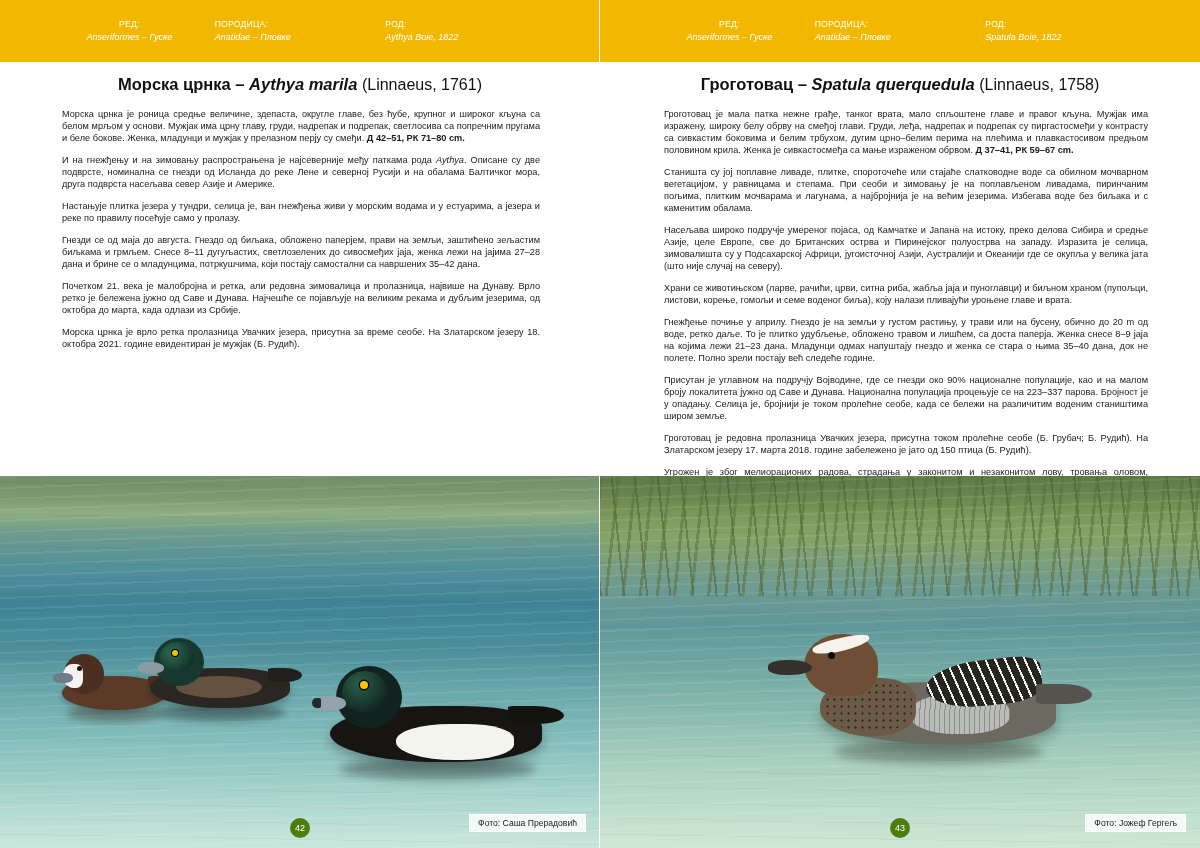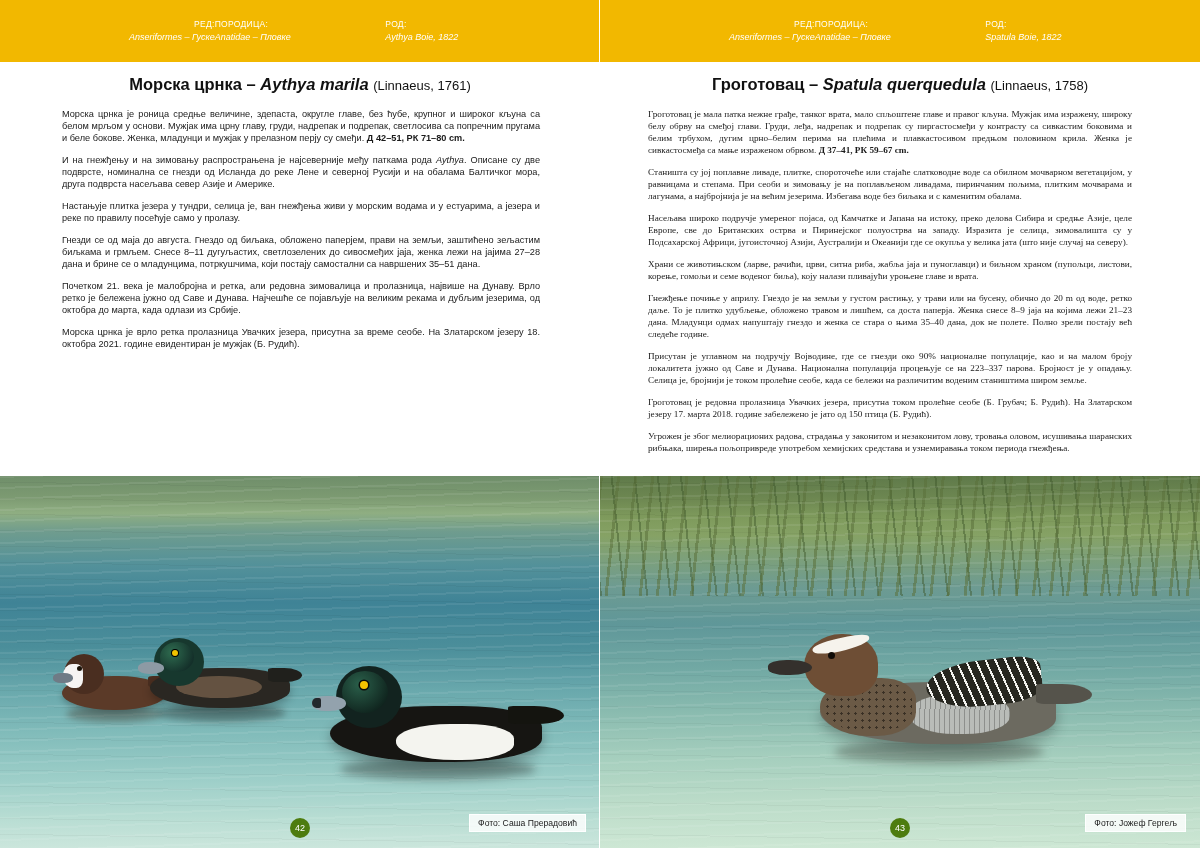--- a/index.html
+++ b/index.html
@@ -17,40 +17,40 @@
   .header-band {
     position: absolute; left: 0; top: 0; width: 600px; height: 62px;
     background: #f2b800;
   }
   .page-right .header-band { background: #f2b800; }
   .header-inner {
     display: flex; height: 100%; align-items: center;
     padding: 0 44px;
   }
   .hdr-col { flex: 1 1 0; color: #ffffff; line-height: 1.35; }
-  .hdr-col.first { text-align: right; }
+  .hdr-col.first { text-align: center; }
   .hdr-label { font-size: 8.5px; letter-spacing: .3px; }
   .hdr-value { font-size: 9px; font-style: italic; }
 
   
   .title-wrap {
     position: absolute; top: 62px; left: 0; width: 600px; height: 44px;
     display: flex; align-items: center; justify-content: center;
   }
   .title {
     font-size: 16.5px; font-weight: bold; color: #111; white-space: nowrap;
   }
   .title .sci { font-style: italic; }
-  .title .auth { font-weight: normal; font-size: 13px; }
+  .title .auth { font-weight: normal; font-size: 16px; }
 
   
   .body-col {
     position: absolute; left: 62px; top: 108px; width: 478px;
   }
-  .page-right .body-col { left: 48px; width: 484px; font-family: Liberation Serif, serif; }
+  .page-right .body-col { left: 64px; width: 484px; }
   .para {
     font-size: 9.2px; line-height: 12px; text-align: justify;
     color: #1a1a1a; margin-bottom: 10px;
   }
   .para b { font-weight: bold; }
   .para i { font-style: italic; }
 
   
   .photo {
     position: absolute; left: 0; bottom: 0; width: 600px; height: 372px;
@@ -186,21 +186,21 @@
         <span>–</span>
         <span class="sci">Aythya marila</span>
         <span class="auth">(Linnaeus, 1761)</span>
       </div>
     </div>
 
     <div class="body-col">
         <p class="para">Морска црнка је роница средње величине, здепаста, округле главе, без ћубе, крупног и широког кљуна са белом мрљом у основи. Мужјак има црну главу, груди, надрепак и подрепак, светлосива са попречним пругама и беле бокове. Женка, младунци и мужјак у прелазном перју су смеђи. <b>Д 42–51, РК 71–80 cm.</b></p>
         <p class="para">И на гнежђењу и на зимовању распрострањена је најсеверније међу паткама рода <i>Aythya</i>. Описане су две подврсте, номинална се гнезди од Исланда до реке Лене и северној Русији и на обалама Балтичког мора, друга подврста насељава север Азије и Америке.</p>
         <p class="para">Настањује плитка језера у тундри, селица је, ван гнежђења живи у морским водама и у естуарима, а језера и реке по правилу посећује само у пролазу.</p>
-        <p class="para">Гнезди се од маја до августа. Гнездо од биљака, обложено паперјем, прави на земљи, заштићено зељастим биљкама и грмљем. Снесе 8–11 дугуљастих, светлозелених до сивосмеђих јаја, женка лежи на јајима 27–28 дана и брине се о младунцима, потркушчима, који постају самостални са навршених 35–51 дана.</p>
+        <p class="para">Гнезди се од маја до августа. Гнездо од биљака, обложено паперјем, прави на земљи, заштићено зељастим биљкама и грмљем. Снесе 8–11 дугуљастих, светлозелених до сивосмеђих јаја, женка лежи на јајима 27–28 дана и брине се о младунцима, потркушчима, који постају самостални са навршених 35–42 дана.</p>
         <p class="para">Почетком 21. века је малобројна и ретка, али редовна зимовалица и пролазница, највише на Дунаву. Врло ретко је бележена јужно од Саве и Дунава. Најчешће се појављује на великим рекама и дубљим језерима, од октобра до марта, када одлази из Србије.</p>
         <p class="para">Морска црнка је врло ретка пролазница Увачких језера, присутна за време сеобе. На Златарском језеру 18. октобра 2021. године евидентиран је мужјак (Б. Рудић).</p>
       </div>
 
     <div class="photo">
       <div class="scene scene-l">
         <div class="ripples"></div>
 
         <div class="duck d1">
           <div class="db refl"></div>

